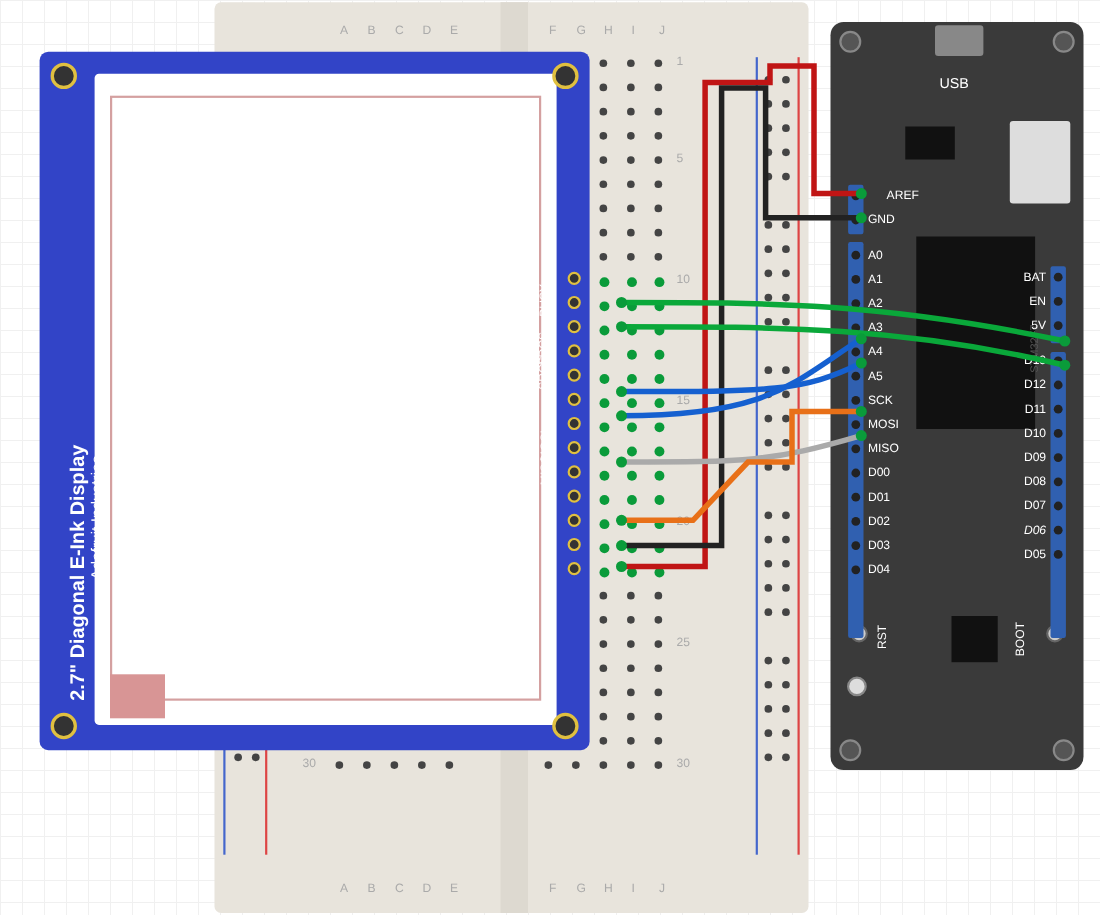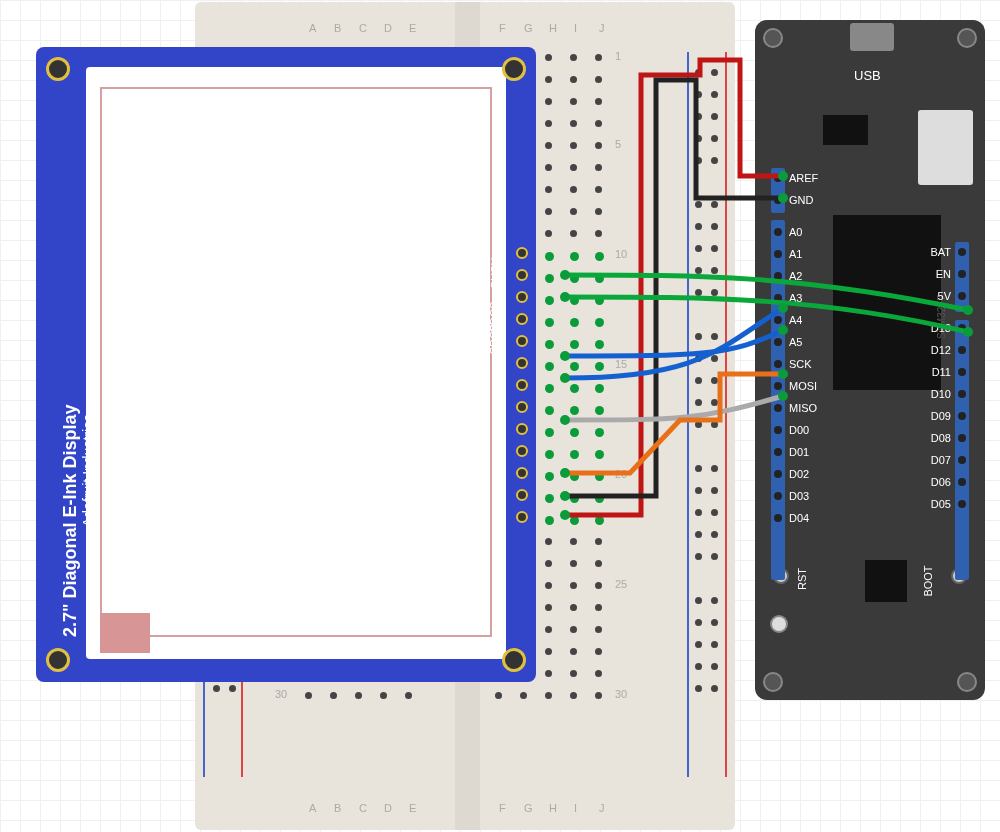--- a/index.html
+++ b/index.html
@@ -777,21 +777,21 @@
   <div class="mcu-btn" style="left:18px;top:548px"></div>
   <div class="btn-label" style="left:36px;top:553px">RST</div>
   <div class="mcu-btn" style="right:18px;top:548px"></div>
   <div class="btn-label" style="right:42px;top:555px">BOOT</div>
 
   <div class="pin-header left" style="top:148px;height:45px"></div>
   <div class="pin-header left" style="top:200px;height:360px"></div>
   <div class="pin-header right" style="top:222px;height:70px"></div>
   <div class="pin-header right" style="top:300px;height:260px"></div>
 <div class="mcu-pin" style="left: 19px; top: 154px;"></div>
-    <div class="mcu-pin-label" style="left: 34px; top: 152px;">AREF</div>
+    <div class="mcu-pin-label" style="left: 51px; top: 152px;">AREF</div>
     <div class="mcu-pin" style="left: 19px; top: 176px;"></div>
     <div class="mcu-pin-label" style="left: 34px; top: 174px;">GND</div>
     <div class="mcu-pin" style="left: 19px; top: 208px;"></div>
     <div class="mcu-pin-label" style="left: 34px; top: 206px;">A0</div>
     <div class="mcu-pin" style="left: 19px; top: 230px;"></div>
     <div class="mcu-pin-label" style="left: 34px; top: 228px;">A1</div>
     <div class="mcu-pin" style="left: 19px; top: 252px;"></div>
     <div class="mcu-pin-label" style="left: 34px; top: 250px;">A2</div>
     <div class="mcu-pin" style="left: 19px; top: 274px;"></div>
     <div class="mcu-pin-label" style="left: 34px; top: 272px;">A3</div>
@@ -829,21 +829,21 @@
     <div class="mcu-pin-label" style="right: 34px; top: 346px;">D11</div>
     <div class="mcu-pin" style="right: 19px; top: 370px;"></div>
     <div class="mcu-pin-label" style="right: 34px; top: 368px;">D10</div>
     <div class="mcu-pin" style="right: 19px; top: 392px;"></div>
     <div class="mcu-pin-label" style="right: 34px; top: 390px;">D09</div>
     <div class="mcu-pin" style="right: 19px; top: 414px;"></div>
     <div class="mcu-pin-label" style="right: 34px; top: 412px;">D08</div>
     <div class="mcu-pin" style="right: 19px; top: 436px;"></div>
     <div class="mcu-pin-label" style="right: 34px; top: 434px;">D07</div>
     <div class="mcu-pin" style="right: 19px; top: 458px;"></div>
-    <div class="mcu-pin-label" style="right: 34px; top: 456px;">D06</div>
+    <div class="mcu-pin-label" style="right: 34px; top: 456px; font-style: italic;">D06</div>
     <div class="mcu-pin" style="right: 19px; top: 480px;"></div>
     <div class="mcu-pin-label" style="right: 34px; top: 478px;">D05</div>
   </div>
 
 <svg class="wire-layer" width="1000" height="832">
   <g id="wires-g">
       <path d="M 565 515 L 641 515 L 641 75 L 700 75 L 700 60 L 740 60 L 740 176 L 783 176" stroke="#c01515" stroke-width="5" fill="none" stroke-linecap="round"></path>
       <circle cx="565" cy="515" r="5" fill="#0a9b3a"></circle>
       <circle cx="783" cy="176" r="5" fill="#0a9b3a"></circle>
       <path d="M 565 496 L 656 496 L 656 80 L 696 80 L 696 198 L 783 198" stroke="#222" stroke-width="5" fill="none" stroke-linecap="round"></path>

